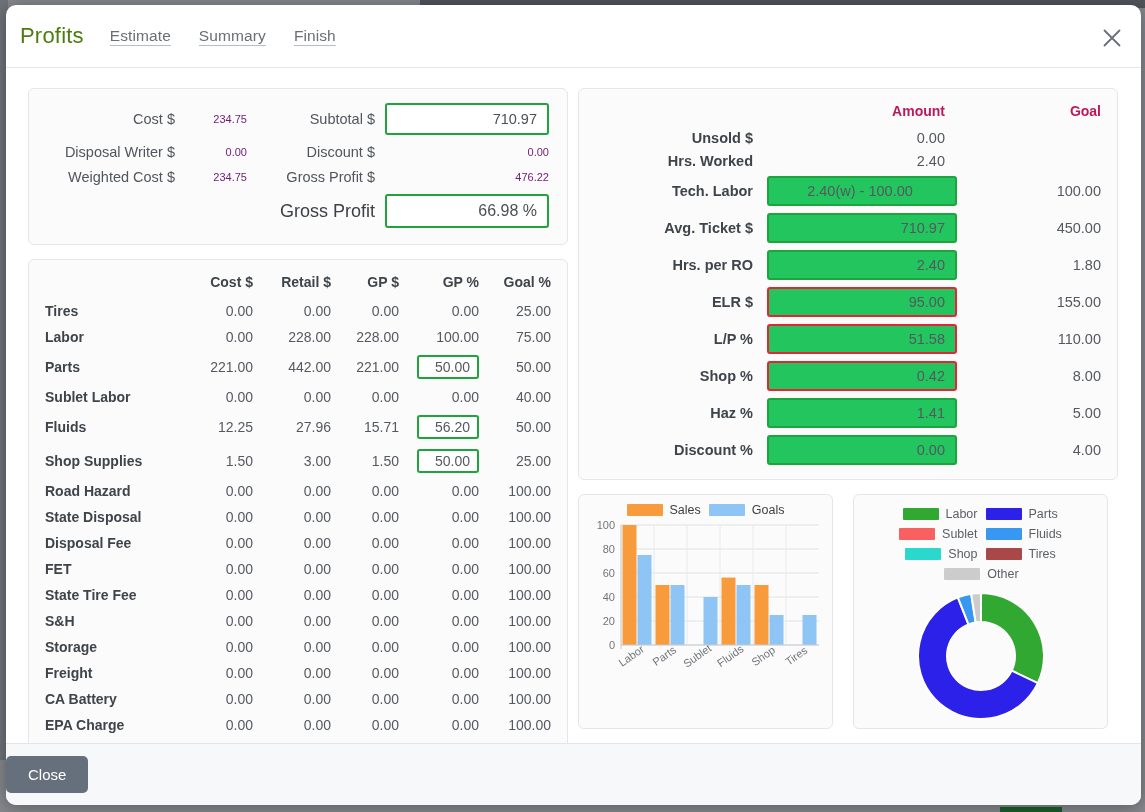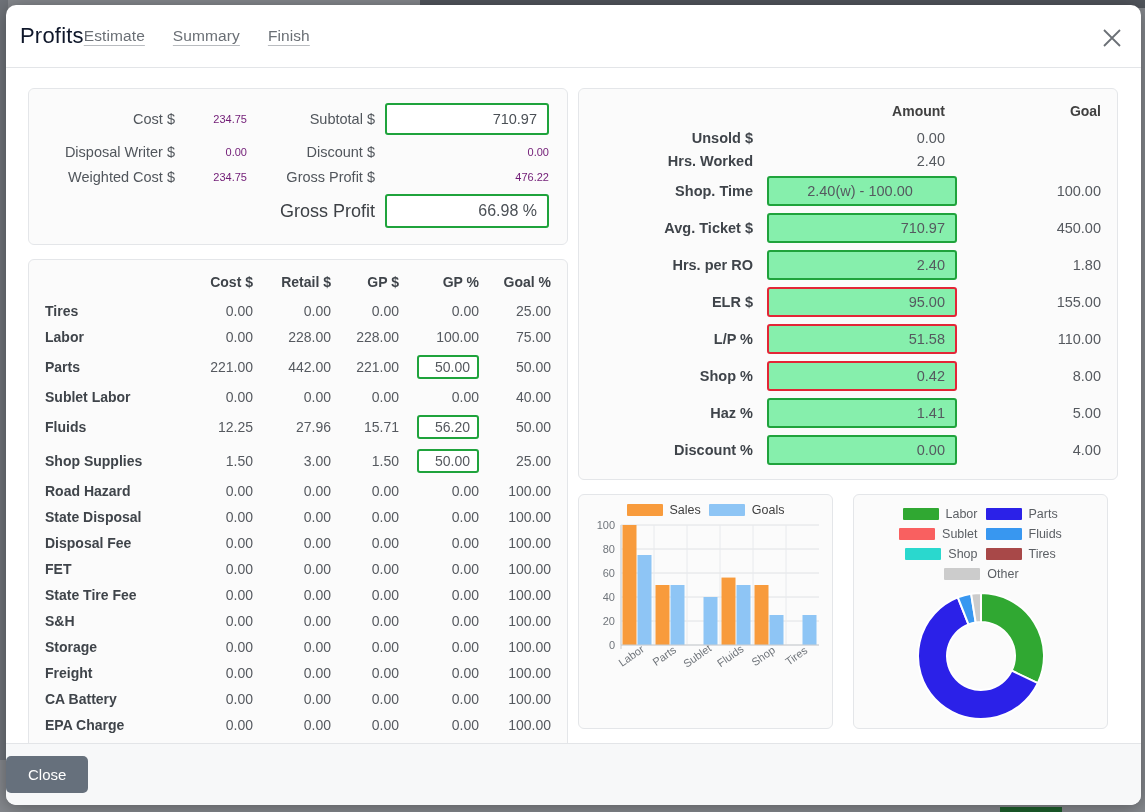--- a/index.html
+++ b/index.html
@@ -43,22 +43,23 @@
   #modal-header {
     position: relative;
     height: 63px;
     border-bottom: 1px solid #e3e5e8;
     display: flex;
     align-items: center;
     padding: 0 18px 0 14px;
   }
   #modal-title {
     font-size: 22px;
-    color: #0f172a;
+    color: #4d7c0f;
     font-weight: 400;
+    margin-right: 26px;
     letter-spacing: .2px;
   }
   .header-tab {
     font-size: 15.5px;
     color: #6a6f75;
     text-decoration: underline;
     text-underline-offset: 4px;
     text-decoration-color: #b9bcc0;
     margin-right: 28px;
     cursor: pointer;
@@ -167,40 +168,40 @@
   .kpi-grid {
     display: grid;
     grid-template-columns: 160px 190px 1fr;
     align-items: center;
     row-gap: 7px;
     column-gap: 14px;
   }
   .kpi-hdr {
     font-size: 14px;
     font-weight: bold;
-    color: #404040;
+    color: #be185d;
     text-align: right;
     padding-bottom: 4px;
   }
   .kpi-lbl {
     text-align: right;
     font-size: 14.5px;
     font-weight: bold;
     color: #3f444a;
   }
   .kpi-amt {
     text-align: right;
     font-size: 14.5px;
     color: #55595f;
     padding-right: 12px;
   }
   .kpi-amt.box {
     border: 2px solid #1fa33c;
     border-radius: 3px;
-    background: #86efac;
+    background: #22c55e;
     padding: 5px 10px 5px 6px;
   }
   .kpi-amt.box.red { border-color: #e32636; }
   .kpi-amt.box.center { text-align: center; padding-right: 10px; }
   .kpi-goal {
     text-align: right;
     font-size: 14.5px;
     color: #55595f;
   }
 
@@ -452,21 +453,21 @@
         <div class="kpi-grid" id="kpi-grid">
           <div></div>
           <div class="kpi-hdr" style="padding-right:12px;">Amount</div>
           <div class="kpi-hdr">Goal</div>
         <div class="kpi-lbl">Unsold $</div>
             <div class="kpi-amt">0.00</div>
             <div class="kpi-goal"></div>
             <div class="kpi-lbl">Hrs. Worked</div>
             <div class="kpi-amt">2.40</div>
             <div class="kpi-goal"></div>
-            <div class="kpi-lbl">Shop. Time</div>
+            <div class="kpi-lbl">Tech. Labor</div>
             <div class="kpi-amt box center">2.40(w) - 100.00</div>
             <div class="kpi-goal">100.00</div>
             <div class="kpi-lbl">Avg. Ticket $</div>
             <div class="kpi-amt box">710.97</div>
             <div class="kpi-goal">450.00</div>
             <div class="kpi-lbl">Hrs. per RO</div>
             <div class="kpi-amt box">2.40</div>
             <div class="kpi-goal">1.80</div>
             <div class="kpi-lbl">ELR $</div>
             <div class="kpi-amt box red">95.00</div>

